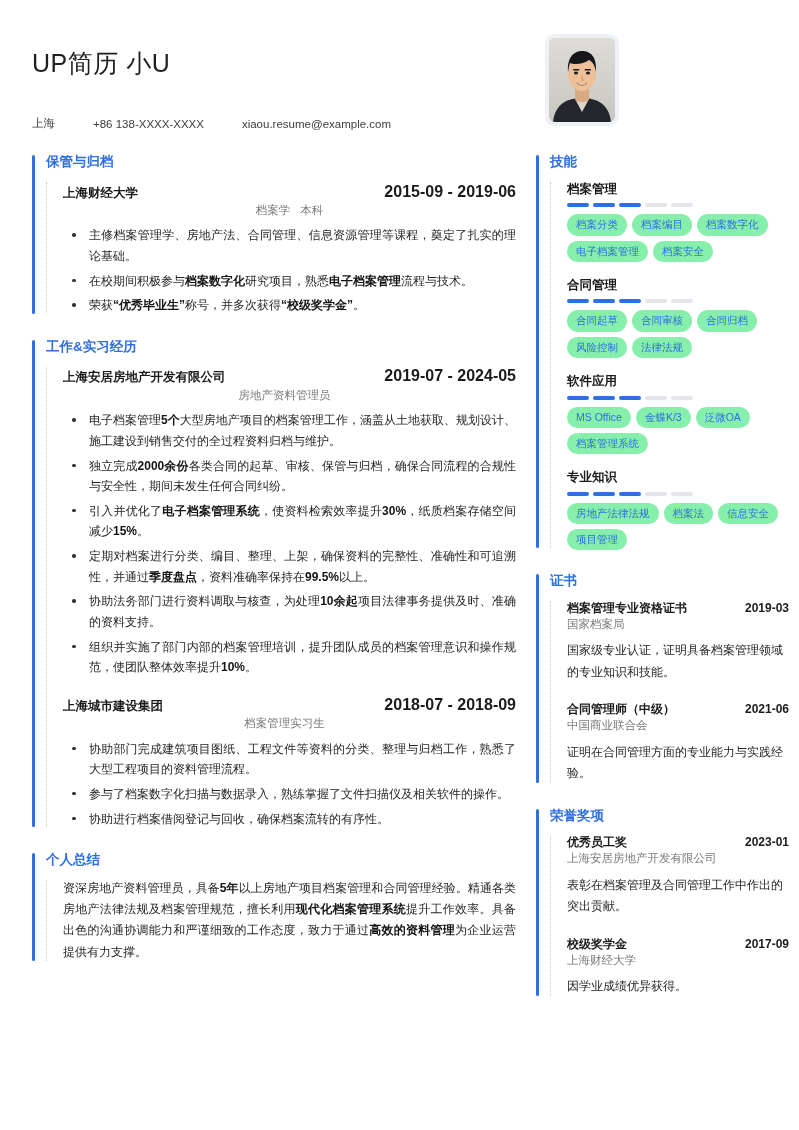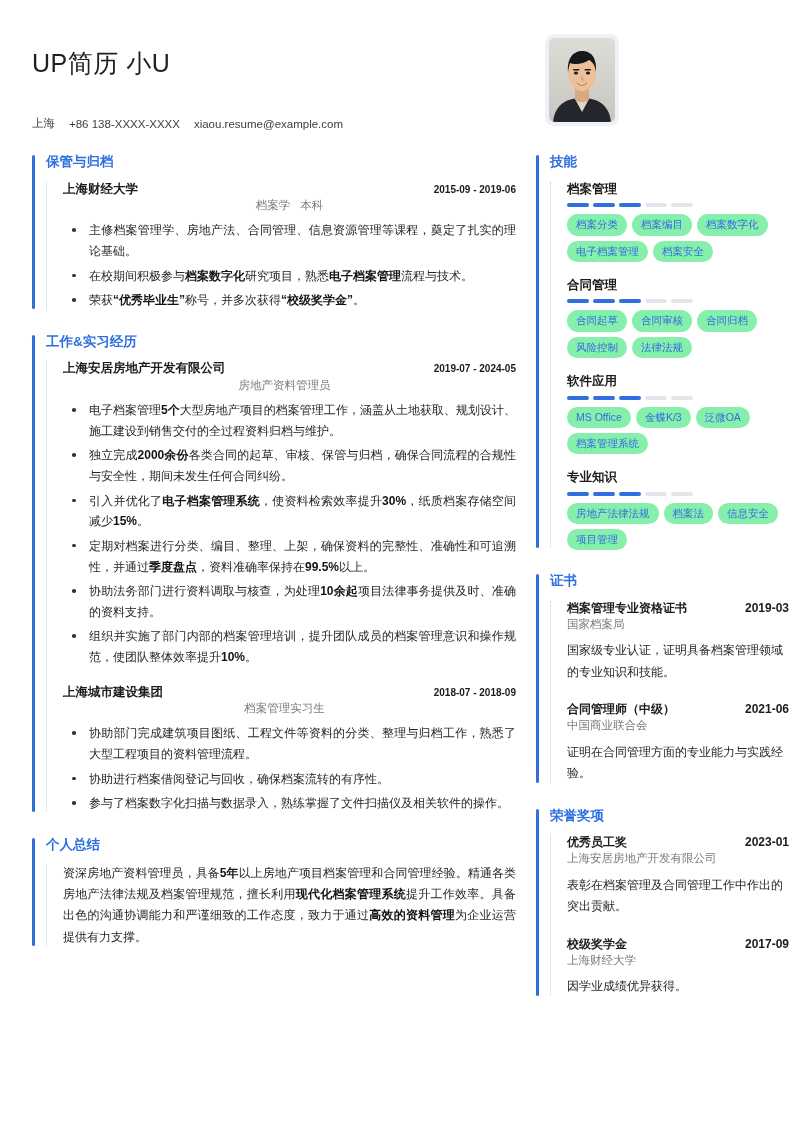--- a/index.html
+++ b/index.html
@@ -25,21 +25,21 @@
     font-size: 25px;
     font-weight: 400;
     letter-spacing: .5px;
     color: #1f1f1f;
     line-height: 1.2;
   }
   .contact-row {
     margin-top: 38px;
     display: flex;
     align-items: center;
-    gap: 14px;
+    gap: 38px;
     font-size: 11.5px;
     color: #3d3d3d;
     white-space: nowrap;
   }
   .contact-item { font-size: 11.5px; color: #3d3d3d; }
 
   .photo-frame {
     width: 74px;
     height: 92px;
     border-radius: 9px;
@@ -105,21 +105,21 @@
     align-items: baseline;
     gap: 10px;
   }
   .entry-org {
     font-size: 12.5px;
     font-weight: 700;
     color: #1b1b1b;
     line-height: 1.45;
   }
   .entry-date {
-    font-size: 10px;
+    font-size: 16px;
     font-weight: 700;
     color: #1b1b1b;
     white-space: nowrap;
     line-height: 1.45;
   }
   .entry-sub {
     display: flex;
     justify-content: center;
     align-items: baseline;
     gap: 10px;
@@ -331,22 +331,22 @@
                 <div class="entry-head">
                   <div class="entry-org">上海城市建设集团</div>
                   <div class="entry-date">2018-07 - 2018-09</div>
                 </div>
                 <div class="entry-sub">
                   <div class="entry-role">档案管理实习生</div>
                   <div class="entry-extra"></div>
                 </div>
                 <ul class="bullets">
                   <li><span>协助部门完成建筑项目图纸、工程文件等资料的分类、整理与归档工作，熟悉了大型工程项目的资料管理流程。</span></li>
+                  <li><span>参与了档案数字化扫描与数据录入，熟练掌握了文件扫描仪及相关软件的操作。</span></li>
                   <li><span>协助进行档案借阅登记与回收，确保档案流转的有序性。</span></li>
-                  <li><span>参与了档案数字化扫描与数据录入，熟练掌握了文件扫描仪及相关软件的操作。</span></li>
                 </ul>
               </div>
             </div>
         </div>
       </div>
 
       <div class="section">
         <div class="section-title">个人总结</div>
         <div class="section-body">
           <p class="summary-text" id="summary-text"><span>资深房地产资料管理员，具备</span><b>5年</b><span>以上房地产项目档案管理和合同管理经验。精通各类房地产法律法规及档案管理规范，擅长利用</span><b>现代化档案管理系统</b><span>提升工作效率。具备出色的沟通协调能力和严谨细致的工作态度，致力于通过</span><b>高效的资料管理</b><span>为企业运营提供有力支撑。</span></p>

